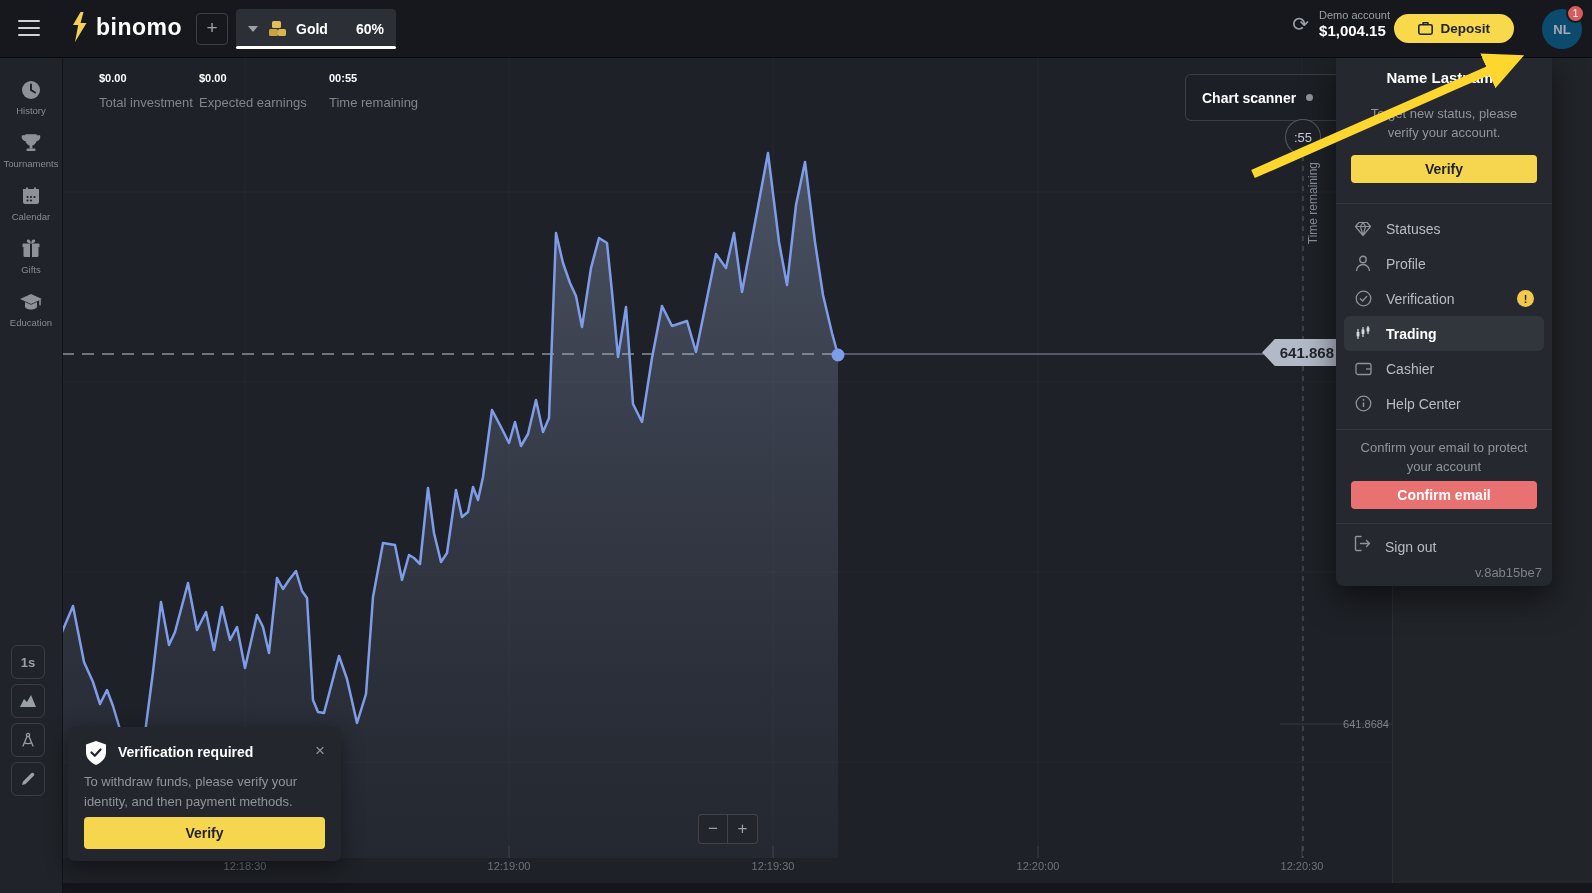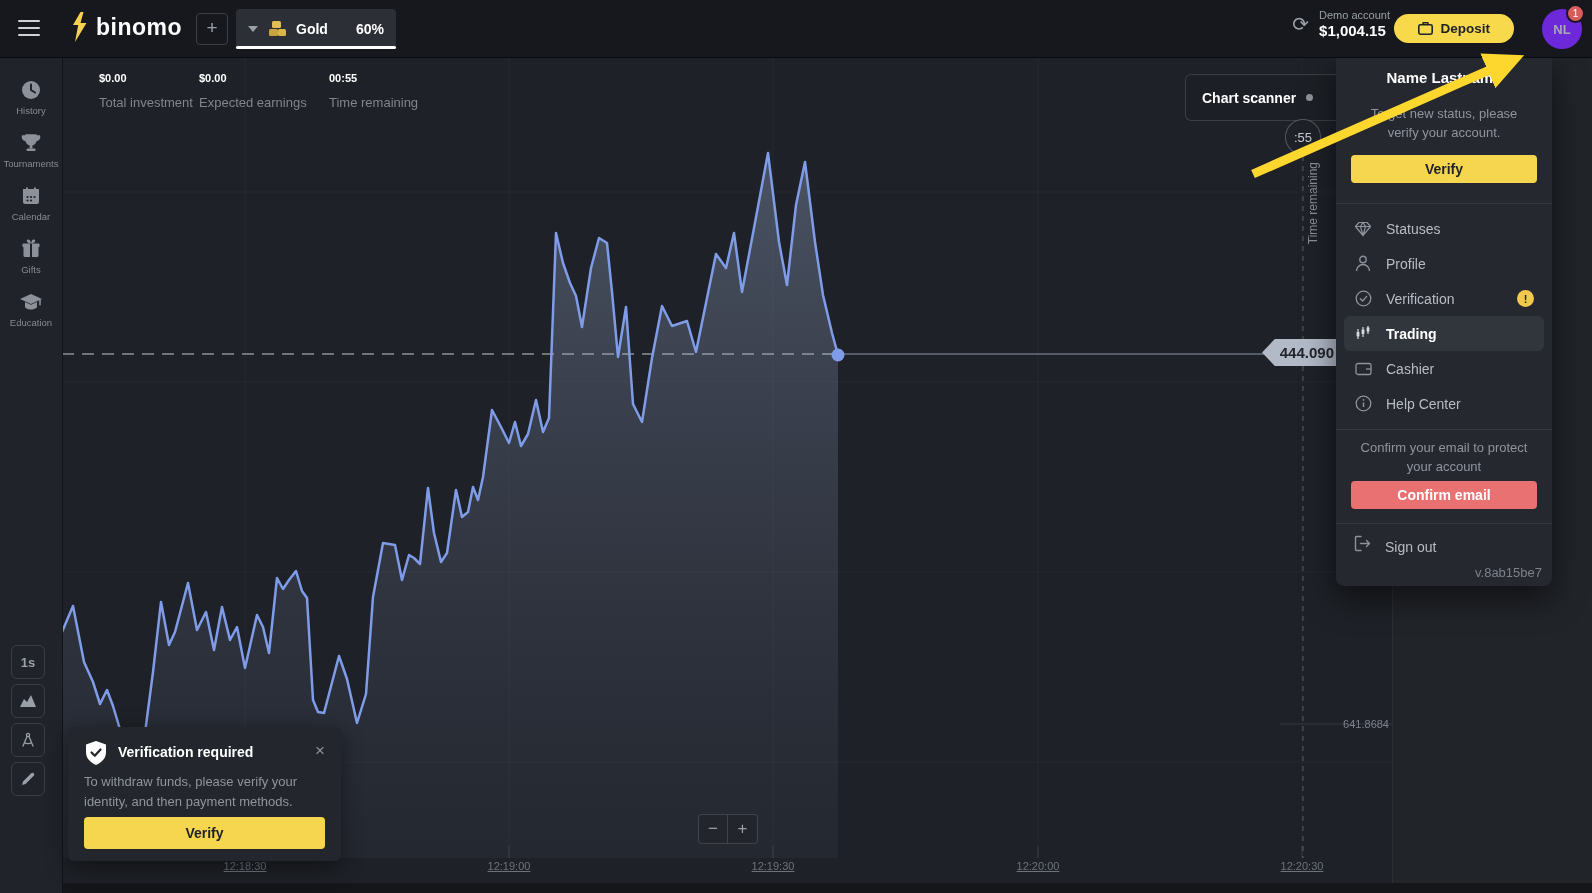--- a/index.html
+++ b/index.html
@@ -16,42 +16,42 @@
   #asset-tab .underline{position:absolute;left:0;bottom:-1px;width:100%;height:3px;background:#fff;border-radius:2px;}
   #asset-name{color:#fff;font-size:14px;font-weight:600;}
   #asset-payout{color:#fff;font-size:14px;font-weight:600;margin-left:auto;}
   .chev{width:0;height:0;border-left:5px solid transparent;border-right:5px solid transparent;border-top:6px solid #9aa0a8;}
   #acct{right:182px;top:9px;display:flex;align-items:center;gap:10px;}
   #refresh-ic{color:#9aa0a8;font-size:20px;line-height:20px;cursor:pointer;}
   #acct-type{color:#9aa0a8;font-size:11px;}
   #acct-balance{color:#fff;font-size:15px;font-weight:700;margin-top:1px;}
   #deposit-btn{right:78px;top:14px;height:29px;background:#f8d94b;border-radius:15px;display:flex;align-items:center;gap:7px;padding:0 24px;cursor:pointer;}
   #deposit-btn .lbl{color:#20232a;font-size:13.5px;font-weight:700;}
-  #avatar{right:10px;top:9px;width:40px;height:40px;border-radius:50%;background:#6d28d9;color:#a6abb3;font-size:13px;font-weight:700;display:flex;align-items:center;justify-content:center;cursor:pointer;}
+  #avatar{right:10px;top:9px;width:40px;height:40px;border-radius:50%;background:#0c4a6e;color:#a6abb3;font-size:13px;font-weight:700;display:flex;align-items:center;justify-content:center;cursor:pointer;}
   #avatar-badge{right:7px;top:4px;width:19px;height:19px;border-radius:50%;background:#d85c5c;border:2px solid #16181d;color:#fff;font-size:10px;display:flex;align-items:center;justify-content:center;box-sizing:border-box;}
   
   #leftrail{left:0;top:57px;width:62px;height:836px;background:#202329;border-right:1px solid rgba(0,0,0,.45);z-index:10;}
   .rail-item{width:62px;height:53px;display:flex;flex-direction:column;align-items:center;justify-content:center;gap:4px;cursor:pointer;}
   .rail-item .lab{font-size:9.5px;color:#868b93;}
   .tool-btn{left:11px;width:34px;height:34px;border:1px solid rgba(255,255,255,.12);border-radius:6px;display:flex;align-items:center;justify-content:center;color:#9aa0a8;font-size:13px;font-weight:700;cursor:pointer;box-sizing:border-box;}
   #help-btn{left:11px;top:825px;width:33px;height:33px;border-radius:50%;background:#e25f5f;color:#fff;font-size:17px;font-weight:800;display:flex;align-items:center;justify-content:center;cursor:pointer;}
   
   #right-strip{left:1392px;top:57px;width:200px;height:836px;background:#212429;border-left:1px solid rgba(255,255,255,.05);}
   #chart-svg{left:0;top:0;pointer-events:none;z-index:5;}
   .stat{top:72px;z-index:6;}
   .stat .v{color:#fff;font-size:11px;font-weight:700;}
   .stat .l{color:#80858e;font-size:13px;margin-top:11px;}
   #scanner-box{left:1185px;top:74px;width:160px;height:47px;background:#1c1f25;border:1px solid rgba(255,255,255,.14);border-radius:6px;display:flex;align-items:center;padding:0 16px;box-sizing:border-box;gap:10px;z-index:6;}
   #scanner-box .t{color:#fff;font-size:14px;font-weight:700;}
   #scanner-box .dot{width:7px;height:7px;border-radius:50%;background:#8d929b;}
   #countdown{left:1285px;top:119px;width:36px;height:36px;border:1.5px solid rgba(255,255,255,.25);border-radius:50%;color:#c6cad1;font-size:13px;display:flex;align-items:center;justify-content:center;box-sizing:border-box;background:#1e2127;z-index:6;}
   #time-remaining-label{left:1306px;top:162px;writing-mode:vertical-rl;transform:rotate(180deg);color:#8a8f98;font-size:12px;z-index:6;}
   #price-tag{left:1262px;top:339px;width:80px;height:27px;background:#b2b9c7;clip-path:polygon(0 50%,16% 0,100% 0,100% 100%,16% 100%);display:flex;align-items:center;justify-content:flex-end;padding-right:8px;box-sizing:border-box;color:#22252b;font-size:15px;font-weight:700;z-index:7;}
   #axis-price{left:1315px;top:718px;width:74px;text-align:right;color:#7d828c;font-size:11px;z-index:6;}
-  .xlab{top:860px;width:64px;text-align:center;color:#6d727b;font-size:11px;z-index:6;text-decoration:underline;}
+  .xlab{top:860px;width:64px;text-align:center;color:#6d727b;font-size:11px;z-index:6;}
   #zoom-ctrls{left:698px;top:814px;display:flex;z-index:6;}
   .zbtn{width:30px;height:30px;border:1px solid rgba(255,255,255,.14);background:#22252b;color:#9aa0a8;font-size:17px;display:flex;align-items:center;justify-content:center;cursor:pointer;box-sizing:border-box;}
   .zbtn.minus{border-radius:4px 0 0 4px;}
   .zbtn.plus{border-radius:0 4px 4px 0;border-left:none;}
   #footer-strip{left:0;top:883px;width:1592px;height:10px;background:#14161a;z-index:8;}
   
   #toast{left:68px;top:727px;width:273px;height:134px;background:#23262c;border-radius:6px;box-shadow:0 6px 22px rgba(0,0,0,.45);z-index:20;}
   #toast .title{left:50px;top:17px;color:#fff;font-size:14px;font-weight:700;}
   #toast .body{left:16px;top:45px;width:244px;color:#8f949d;font-size:13px;line-height:1.55;}
   #toast-close{right:16px;top:14px;color:#8f949d;font-size:17px;cursor:pointer;}
@@ -129,21 +129,21 @@
   </div>
 
   <div id="scanner-box" class="abs">
     <span class="t">Chart scanner</span>
     <span class="dot"></span>
   </div>
 
   <div id="countdown" class="abs">:55</div>
   <div id="time-remaining-label" class="abs">Time remaining</div>
 
-  <div id="price-tag" class="abs">444.090</div>
+  <div id="price-tag" class="abs">641.868</div>
   <div id="axis-price" class="abs">641.8684</div>
 
   <div class="abs xlab" style="left:213px">12:18:30</div>
   <div class="abs xlab" style="left:477px">12:19:00</div>
   <div class="abs xlab" style="left:741px">12:19:30</div>
   <div class="abs xlab" style="left:1006px">12:20:00</div>
   <div class="abs xlab" style="left:1270px">12:20:30</div>
 
   <div id="zoom-ctrls" class="abs">
     <div class="zbtn minus">−</div>

